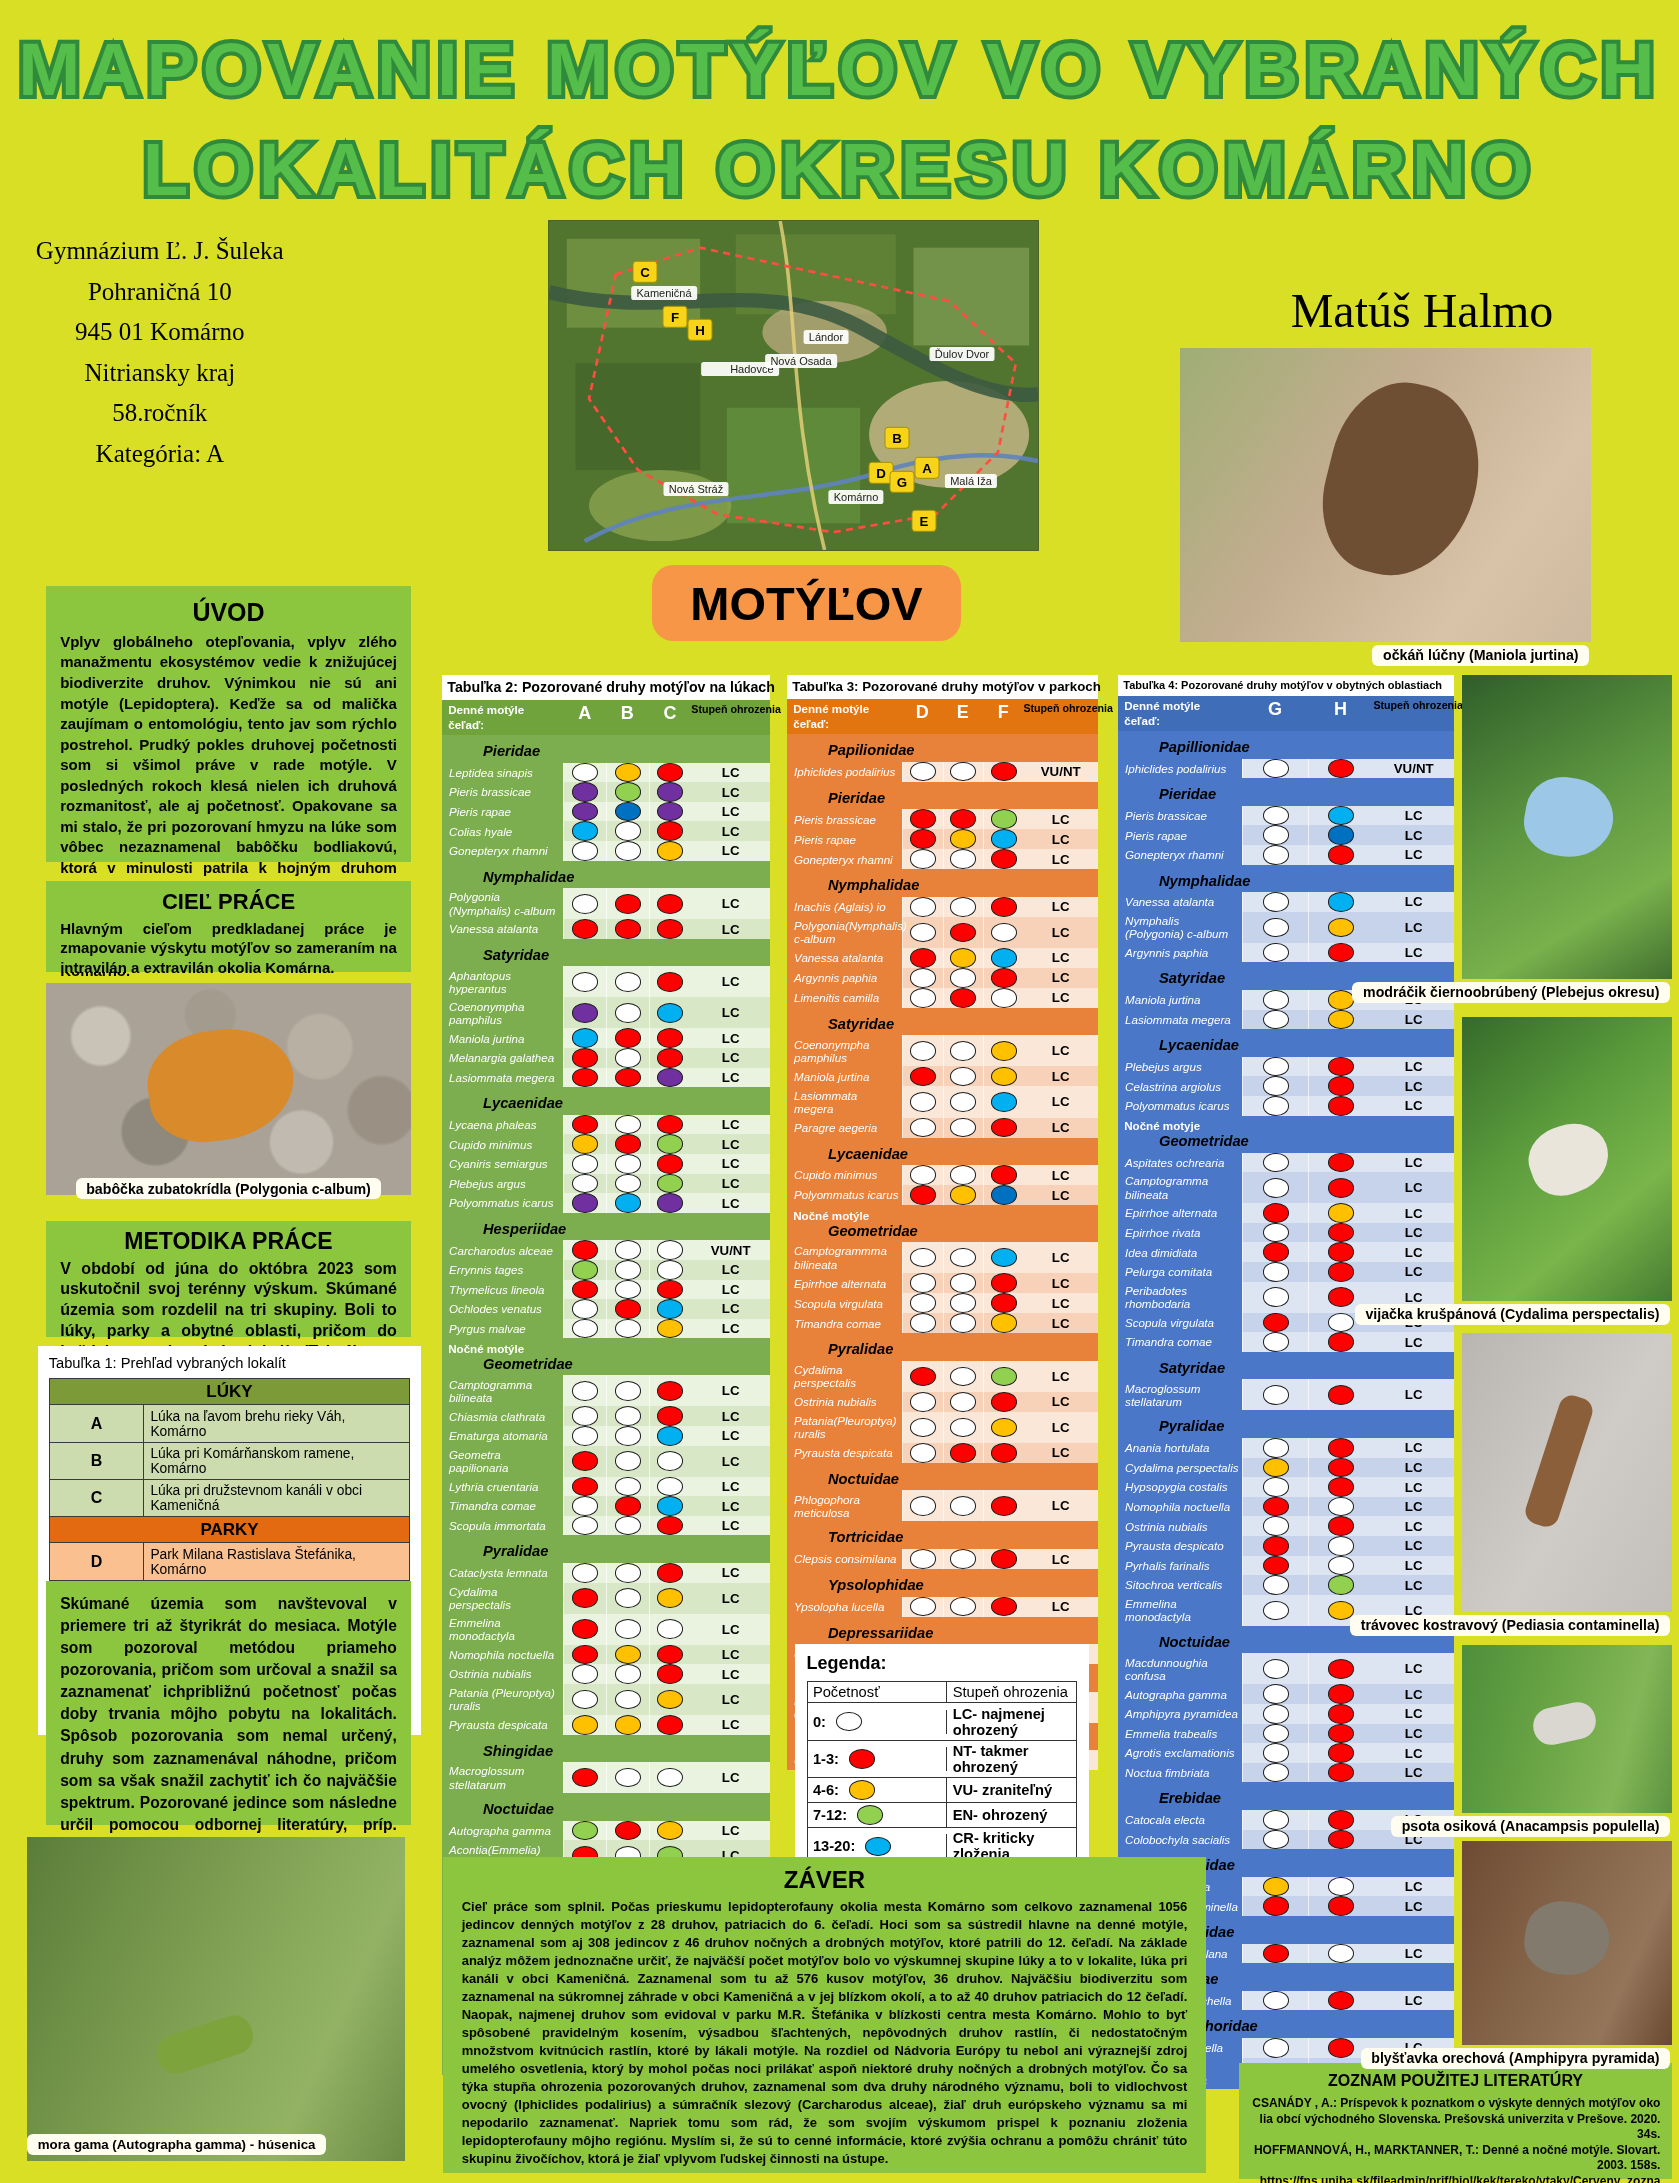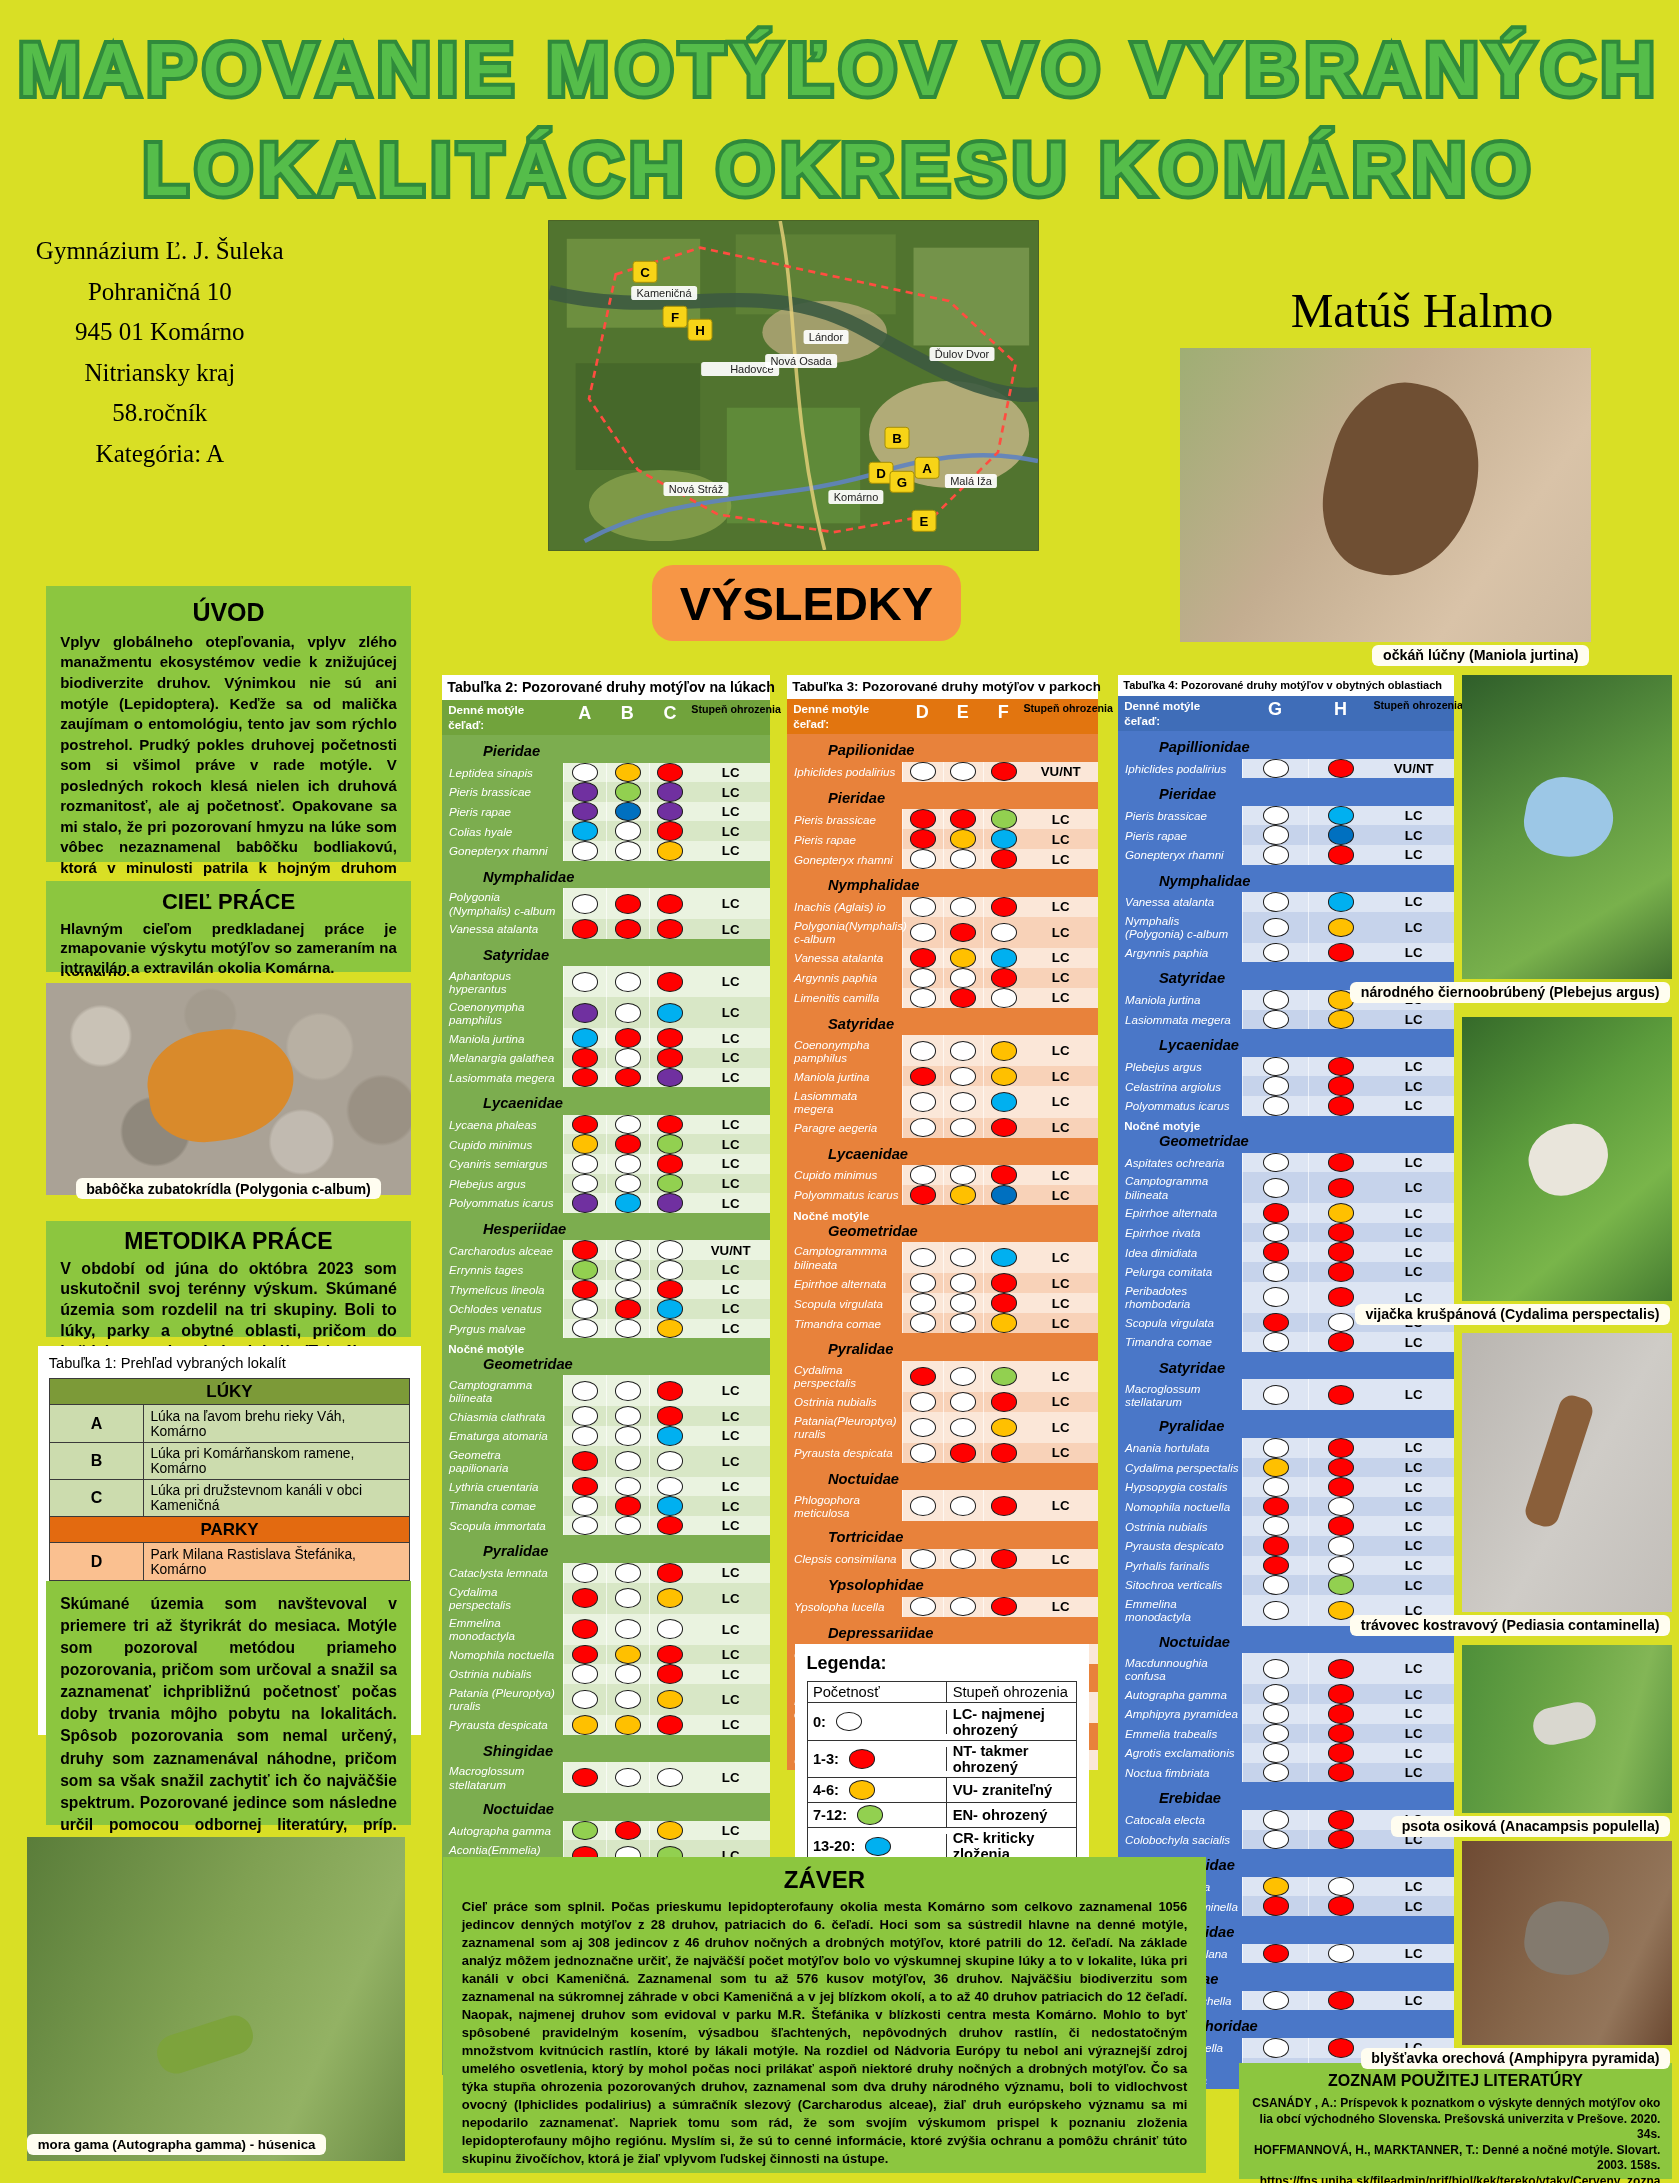--- a/index.html
+++ b/index.html
@@ -193,21 +193,21 @@
 
   <div class="author">Matúš Halmo</div>
 
   <div class="photo" id="ph-maniola">
     <div class="ph-fill">
         <div class="subject"></div>
       </div>
     <div class="chip chip-right">očkáň lúčny (Maniola jurtina)</div>
   </div>
 
-  <div class="results">VÝSLEDKY</div>
+  <div class="results">MOTÝĽOV</div>
 
   <div class="box" id="uvod">
     <h2>ÚVOD</h2>
     <p>Vplyv globálneho otepľovania, vplyv zlého manažmentu ekosystémov vedie k znižujúcej biodiverzite druhov. Výnimkou nie sú ani motýle (Lepidoptera). Keďže sa od malička zaujímam o entomológiu, tento jav som rýchlo postrehol. Prudký pokles druhovej početnosti som si všimol práve v rade motýle. V posledných rokoch klesá nielen ich druhová rozmanitosť, ale aj početnosť. Opakovane sa mi stalo, že pri pozorovaní hmyzu na lúke som vôbec nezaznamenal babôčku bodliakovú, ktorá v minulosti patrila k hojným druhom motýľov na Slovensku. Keďže údaje o osídlení motýľov v okolí mesta Komárno sú nedostatočné, rozhodol som sa prispieť poznatkami o zložení lepidopterofauny okresu Komárno.</p>
   </div>
 
   <div class="box" id="ciel">
     <h2>CIEĽ PRÁCE</h2>
     <p>Hlavným cieľom predkladanej práce je zmapovanie výskytu motýľov so zameraním na intravilán a extravilán okolia Komárna.</p>
   </div>
@@ -1890,21 +1890,21 @@
           </div>
           <div class="lg-c2 lg-bold">EX- vyhynutý</div>
         </div>
       </div>
   </div>
 
   <div class="photo" id="ph-plebejus">
     <div class="ph-fill">
         <div class="subject"></div>
       </div>
-    <div class="chip chip-right">národného čiernoobrúbený (Plebejus argus)</div>
+    <div class="chip chip-right">modráčik čiernoobrúbený (Plebejus okresu)</div>
   </div>
   <div class="photo" id="ph-cydalima">
     <div class="ph-fill">
         <div class="subject"></div>
       </div>
     <div class="chip chip-right">vijačka krušpánová (Cydalima perspectalis)</div>
   </div>
   <div class="photo" id="ph-pediasia">
     <div class="ph-fill">
         <div class="subject"></div>

